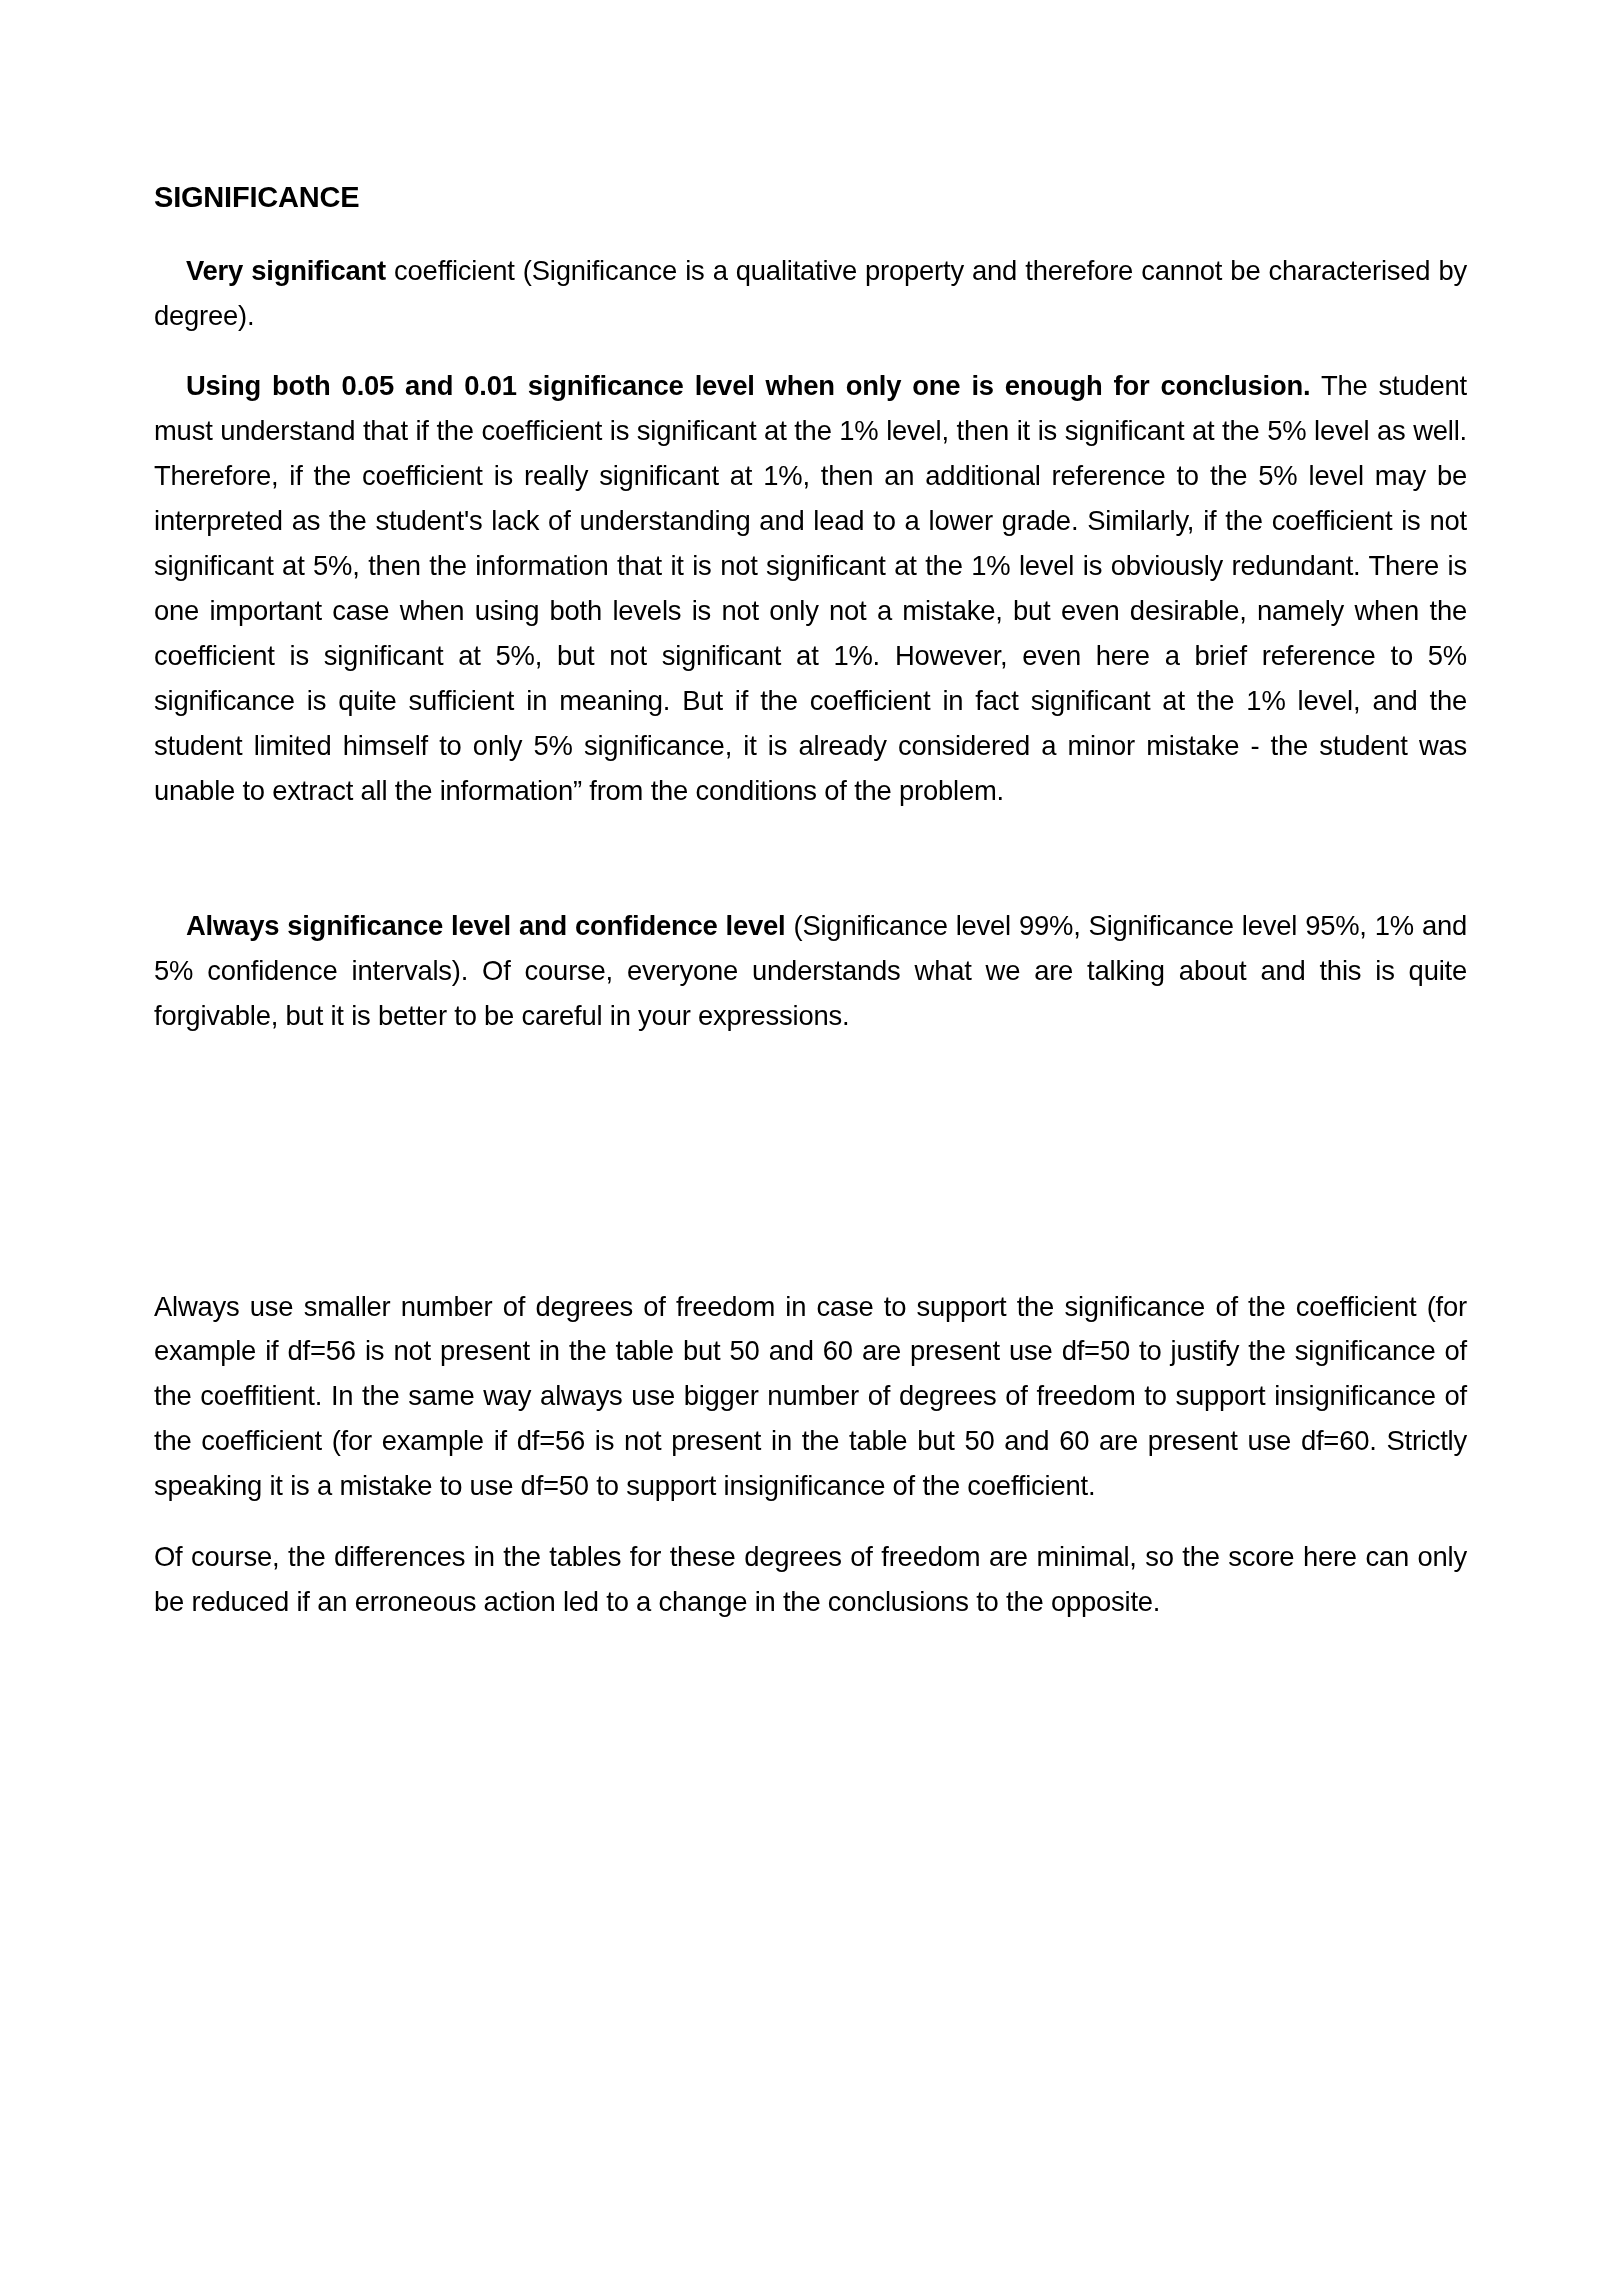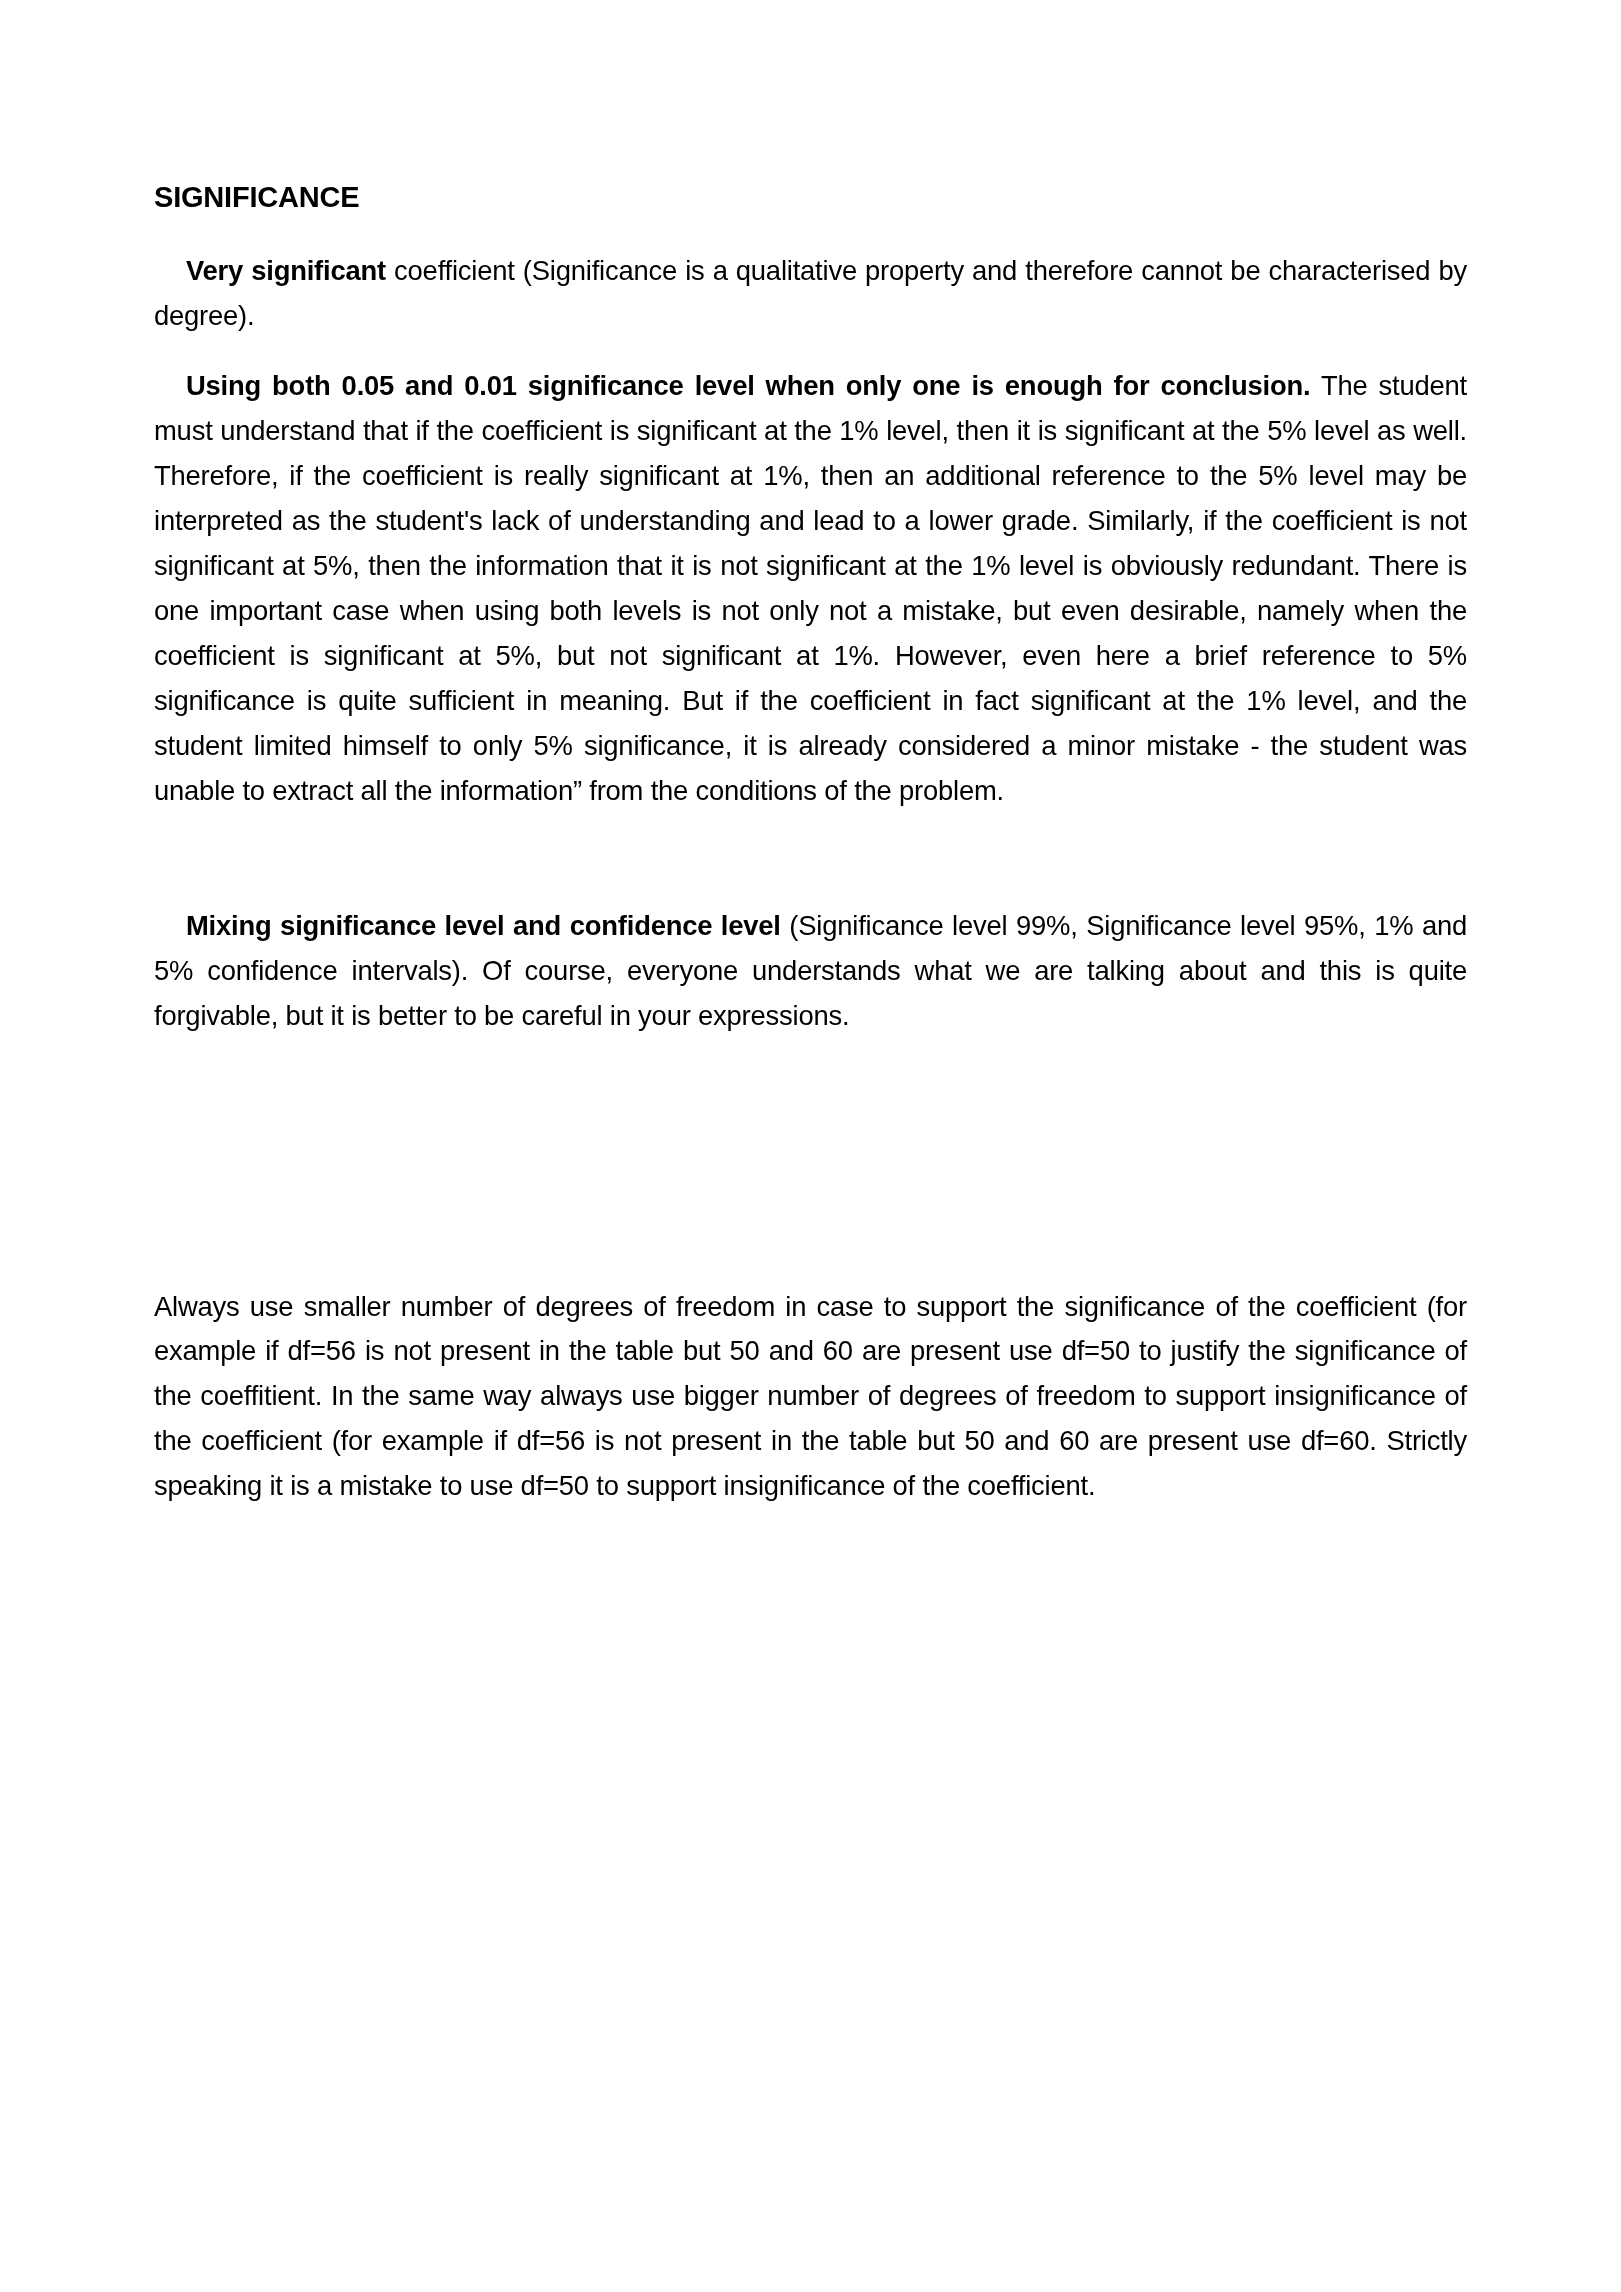--- a/index.html
+++ b/index.html
@@ -53,23 +53,24 @@
   <div class="content">
 
     <h1 class="heading">SIGNIFICANCE</h1>
 
     <p class="body-para"><span class="bold-lead">Very significant</span><span> coefficient (Significance is a qualitative property and therefore cannot be characterised by degree).</span></p>
 
     <p class="body-para"><span class="bold-lead">Using both 0.05 and 0.01 significance level when only one is enough for conclusion.</span><span> The student must understand that if the coefficient is significant at the 1% level, then it is significant at the 5% level as well. Therefore, if the coefficient is really significant at 1%, then an additional reference to the 5% level may be interpreted as the student's lack of understanding and lead to a lower grade. Similarly, if the coefficient is not significant at 5%, then the information that it is not significant at the 1% level is obviously redundant. There is one important case when using both levels is not only not a mistake, but even desirable, namely when the coefficient is significant at 5%, but not significant at 1%. However, even here a brief reference to 5% significance is quite sufficient in meaning. But if the coefficient in fact significant at the 1% level, and the student limited himself to only 5% significance, it is already considered a minor mistake - the student was unable to extract all the information” from the conditions of the problem.</span></p>
 
     <div class="spacer-small"></div>
 
-    <p class="body-para"><span class="bold-lead">Mixing significance level and confidence level</span><span> (Significance level 99%, Significance level 95%, 1% and 5% confidence intervals). Of course, everyone understands what we are talking about and this is quite forgivable, but it is better to be careful in your expressions.</span></p>
+    <p class="body-para"><span class="bold-lead">Always significance level and confidence level</span><span> (Significance level 99%, Significance level 95%, 1% and 5% confidence intervals). Of course, everyone understands what we are talking about and this is quite forgivable, but it is better to be careful in your expressions.</span></p>
 
     <div class="spacer-large"></div>
 
 
     <p class="body-para">Always  use smaller number of degrees of freedom in case to support the significance of the coefficient (for example if df=56 is not present in the table but 50 and 60 are present use df=50 to justify the significance of the coeffitient. In the same way always use bigger number of degrees of freedom to support insignificance of the coefficient (for example if df=56 is not present in the table but 50 and 60 are present use df=60.  Strictly speaking it is a mistake to use df=50 to support insignificance of the coefficient.</p>
 
+    <p class="body-para">Of course, the differences in the tables for these degrees of freedom are minimal, so the score here can only be reduced if an erroneous action led to a change in the conclusions to the opposite.</p>
 
   </div>
 </div>
 
 
 </body></html>

